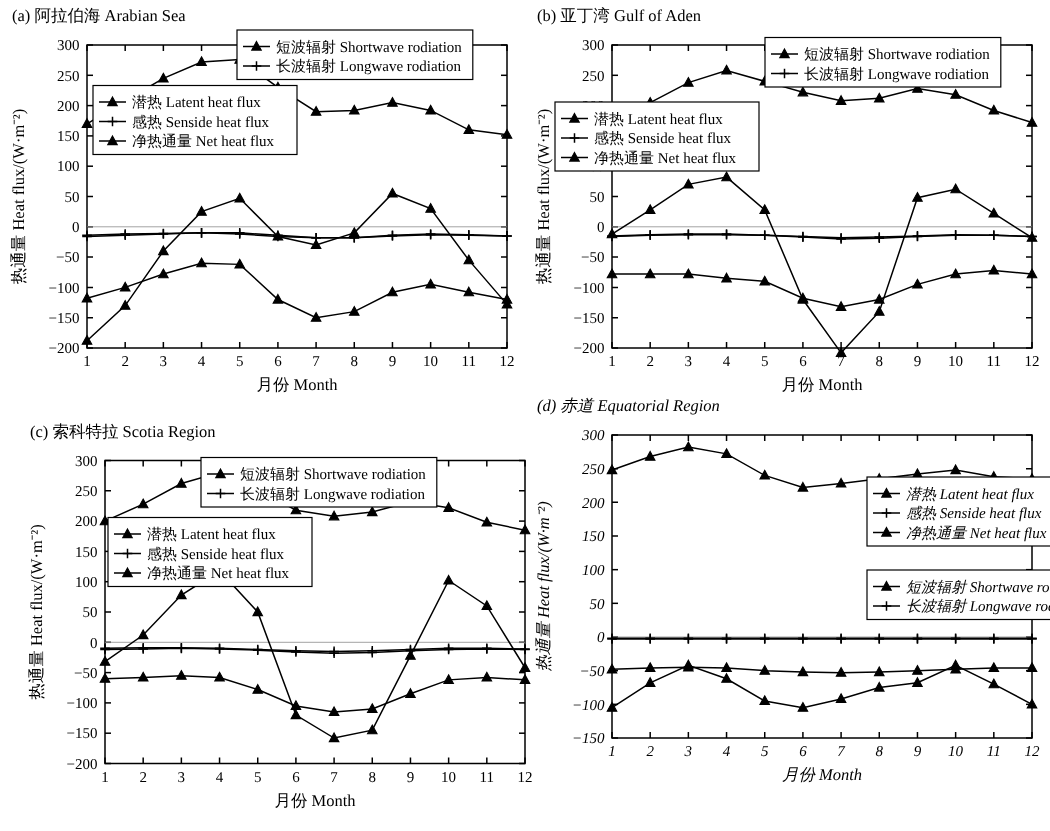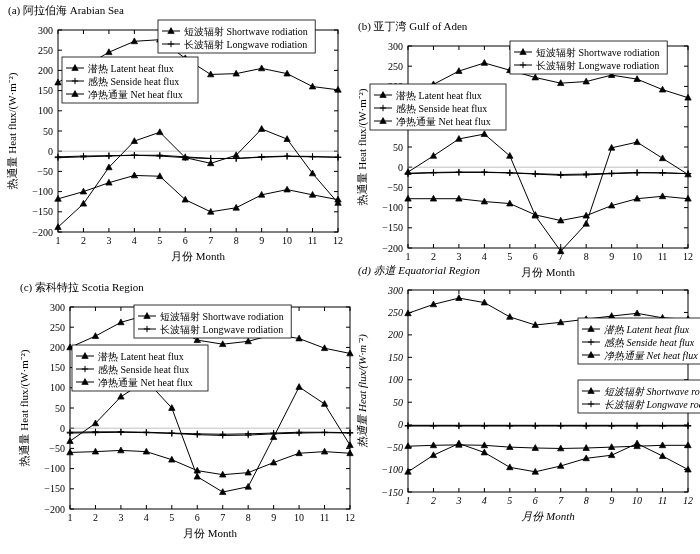--- a/index.html
+++ b/index.html
@@ -10,21 +10,21 @@
     overflow:hidden;
   }
   .grid{
     position:relative;width:564px;height:554px;
   }
   .panel{
     position:absolute;
     width:350px;height:277px;
   }
   .panel.p0{left:0;top:0;}
-  .panel.p1{left:350px;top:16px;}
+  .panel.p1{left:350px;top:0;}
   .panel.p2{left:12px;top:277px;}
   .panel.p3{left:350px;top:260px;font-style:italic;}
   .panel svg{display:block;}
   .ttl{
     font-size:11px;
     font-family:"Liberation Serif", serif;
   }
   text{
     font-family:"Liberation Serif", serif;
     fill:#000;

